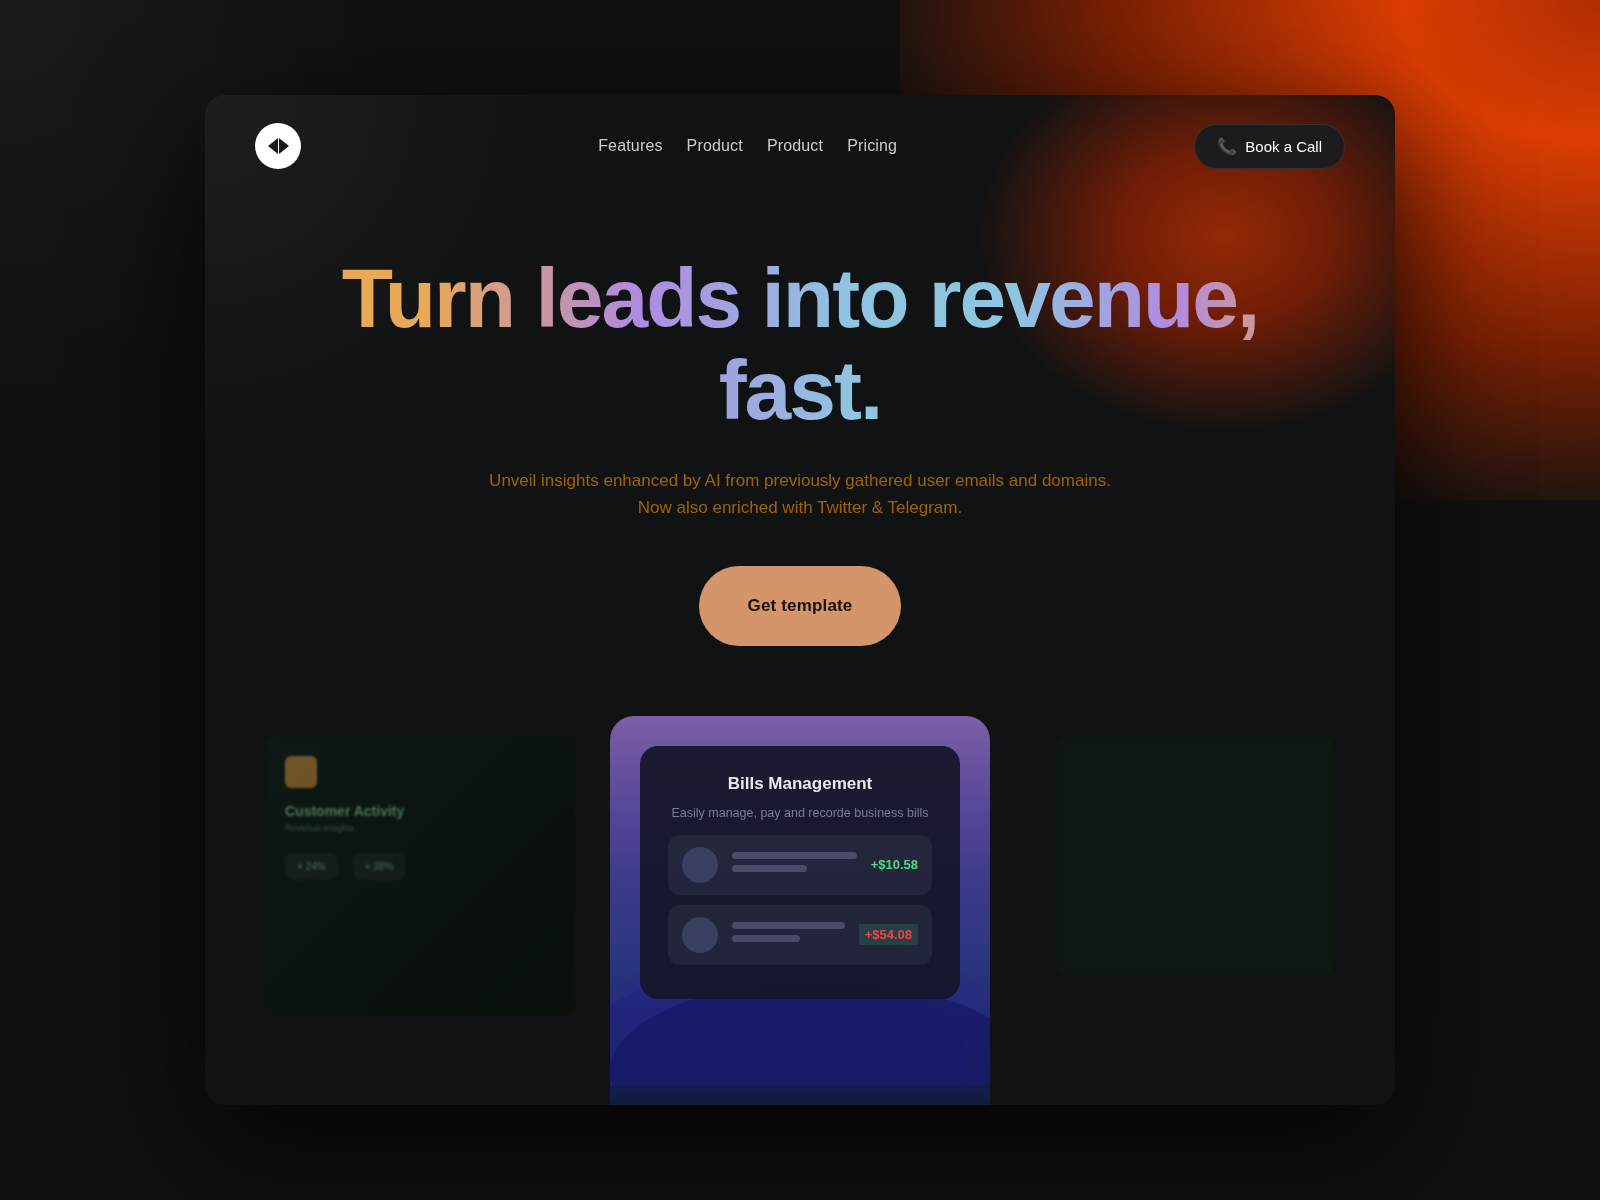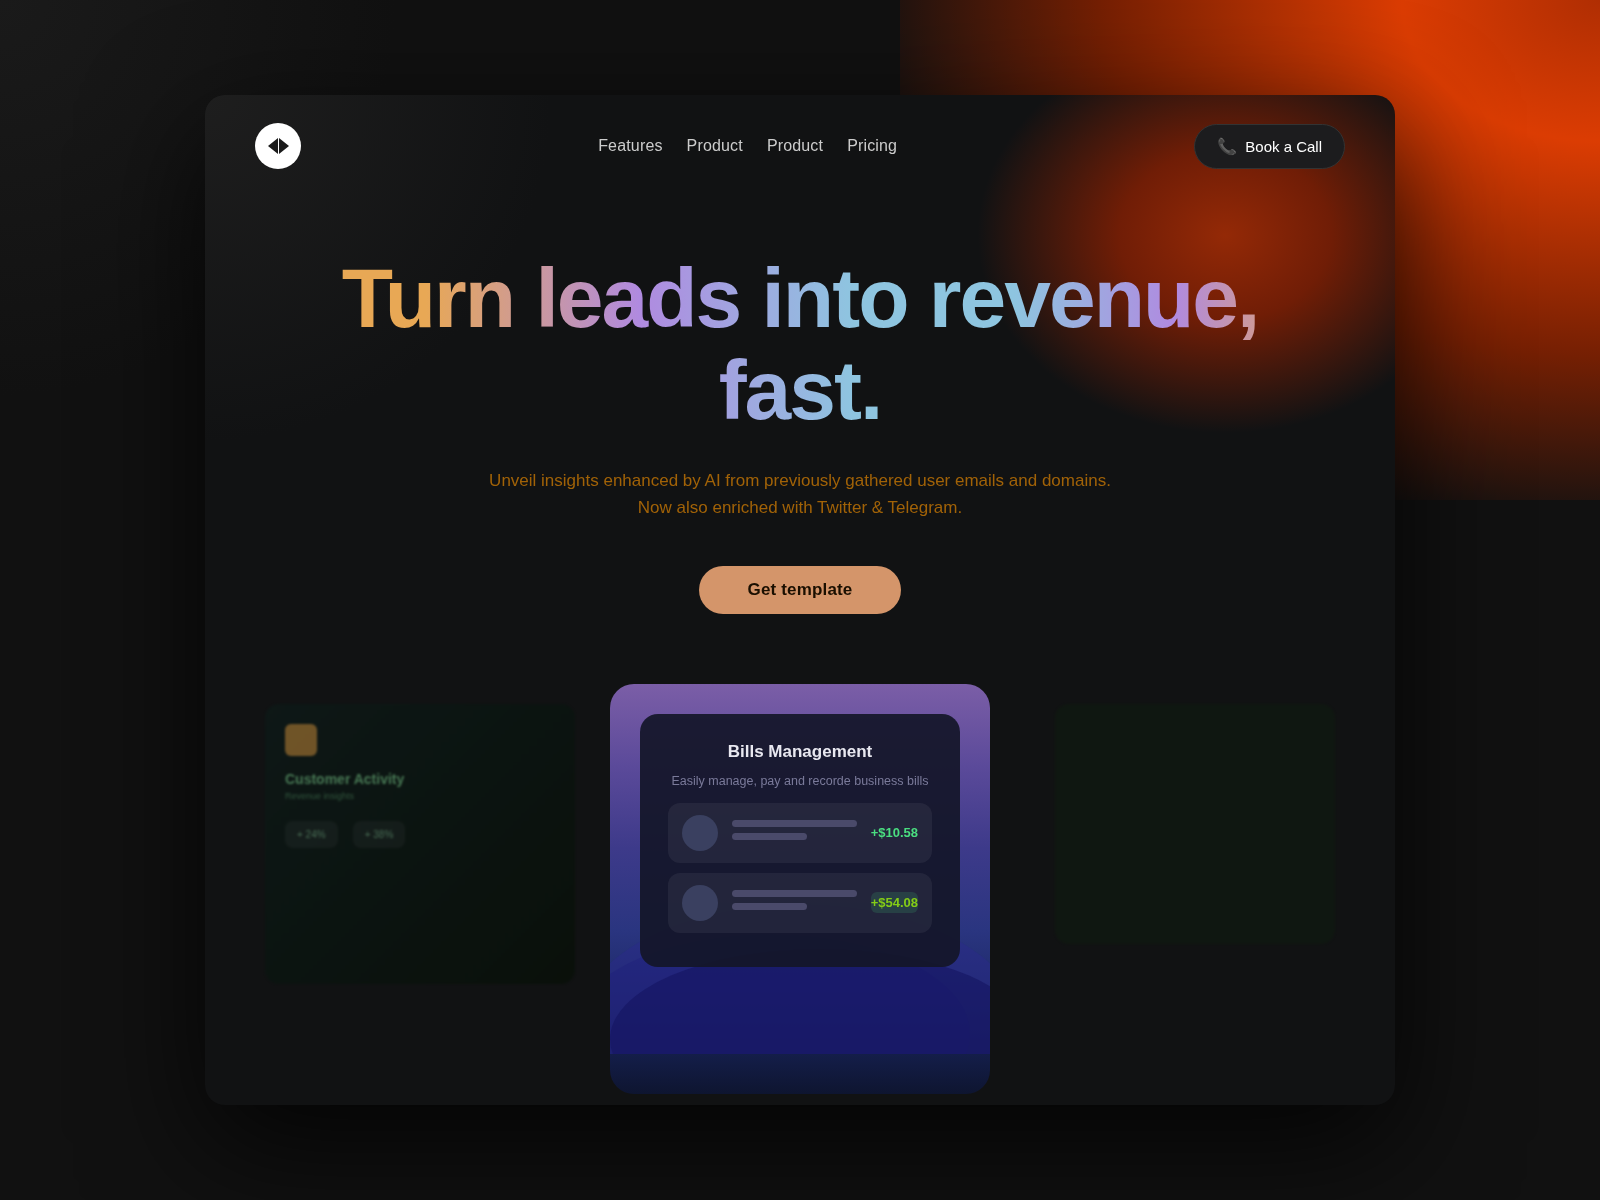--- a/index.html
+++ b/index.html
@@ -175,21 +175,21 @@
       line-height: 1.6;
       margin-bottom: 45px;
     }
 
     .get-template-btn {
       display: inline-block;
       background: #d4956a;
       color: #1a0f00;
       border: none;
       border-radius: 50px;
-      padding: 14px 48px;
+      padding: 30px 48px;
       font-size: 17px;
       font-weight: 600;
       cursor: pointer;
       font-family: inherit;
       letter-spacing: 0.01em;
     }
 
     
     .hero-visual {
       position: relative;
@@ -359,26 +359,26 @@
       font-size: 13px;
       font-weight: 600;
       color: #4ade80;
       margin-left: auto;
       flex-shrink: 0;
     }
 
     .bill-amount-2 {
       font-size: 13px;
       font-weight: 600;
-      color: #84cc16;
+      color: #ef4444;
       margin-left: auto;
       flex-shrink: 0;
       background: rgba(74, 222, 128, 0.15);
-      border-radius: 6px;
-      padding: 3px 0;
+      border-radius: 0;
+      padding: 3px 6px;
     }
   </style>
 </head>
 <body>
 
 <div class="page-bg">
   <div class="bg-glow-red"></div>
   <div class="bg-glow-dark"></div>
 </div>
 

